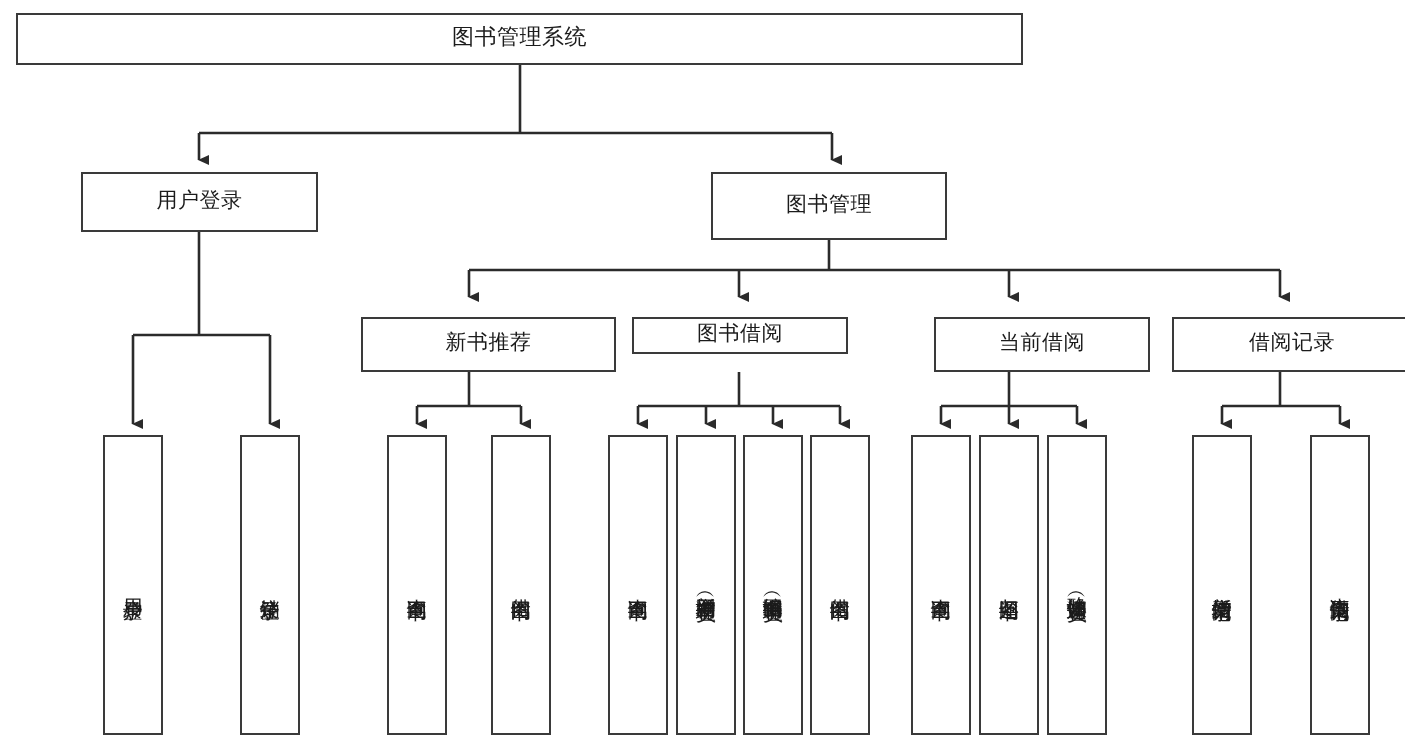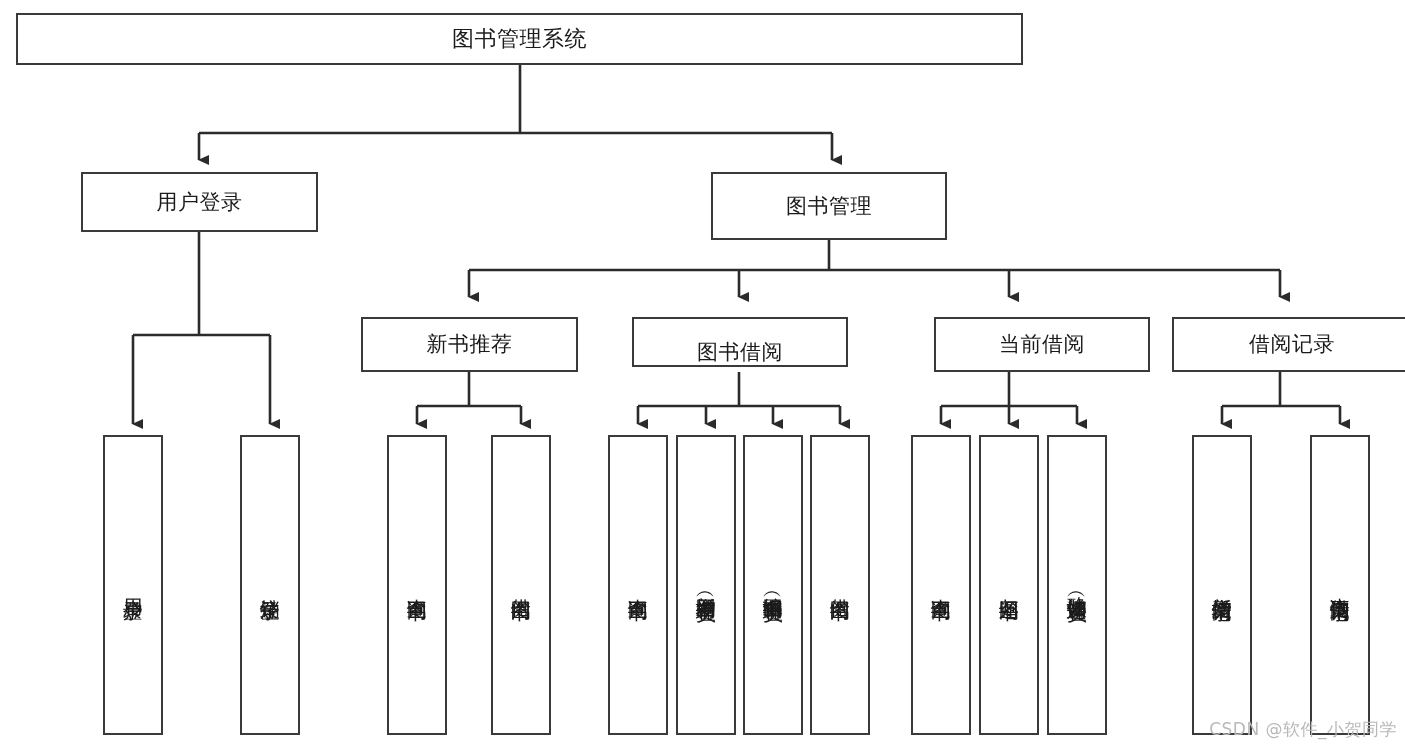--- a/index.html
+++ b/index.html
@@ -38,20 +38,21 @@
   .node .label {
     display: block;
     text-align: center;
     line-height: 1.18;
     white-space: nowrap;
   }
   
   .node.h .label {
     font-size: 21px;
     letter-spacing: 0.5px;
+    font-family: Liberation Mono, monospace;
   }
   #node-root.node.h .label {
     font-size: 22px;
   }
   
   .node.v {
     align-items: center;
     justify-content: center;
   }
   .node.v .label {
@@ -134,24 +135,24 @@
     <span class="label">图书管理系统</span>
   </div>
 
   <div class="node h" style="left:81px; top:172px; width:237px; height:60px;">
     <span class="label">用户登录</span>
   </div>
   <div class="node h" style="left:711px; top:172px; width:236px; height:68px;">
     <span class="label">图书管理</span>
   </div>
 
-  <div class="node h" style="left:361px; top:317px; width:217px; height:55px;">
+  <div class="node h" style="left:361px; top:317px; width:255px; height:55px;">
     <span class="label">新书推荐</span>
   </div>
-  <div class="node h" style="left:632px; top:317px; width:216px; height:50px;align-items:flex-end;">
+  <div class="node h" style="left:632px; top:317px; width:216px; height:37px;">
     <span class="label">图书借阅</span>
   </div>
   <div class="node h" style="left:902px; top:317px; width:216px; height:55px;margin-left:32px;">
     <span class="label">当前借阅</span>
   </div>
   <div class="node h" style="left:1172px; top:317px; width:240px; height:55px;">
     <span class="label">借阅记录</span>
   </div>
 
   <div class="node v" style="left:103px; top:435px; width:60px; height:300px;">
@@ -191,14 +192,13 @@
     <span class="label">确认归还（管理员）</span>
   </div>
 
   <div class="node v" style="left:1192px; top:435px; width:60px; height:300px;">
     <span class="label">新增借阅记录</span>
   </div>
   <div class="node v" style="left:1310px; top:435px; width:60px; height:300px;">
     <span class="label">查询借阅记录</span>
   </div>
 
-  <div id="watermark">CSDN @软件_小贺同学</div>
 </div>
 
 </body></html>

